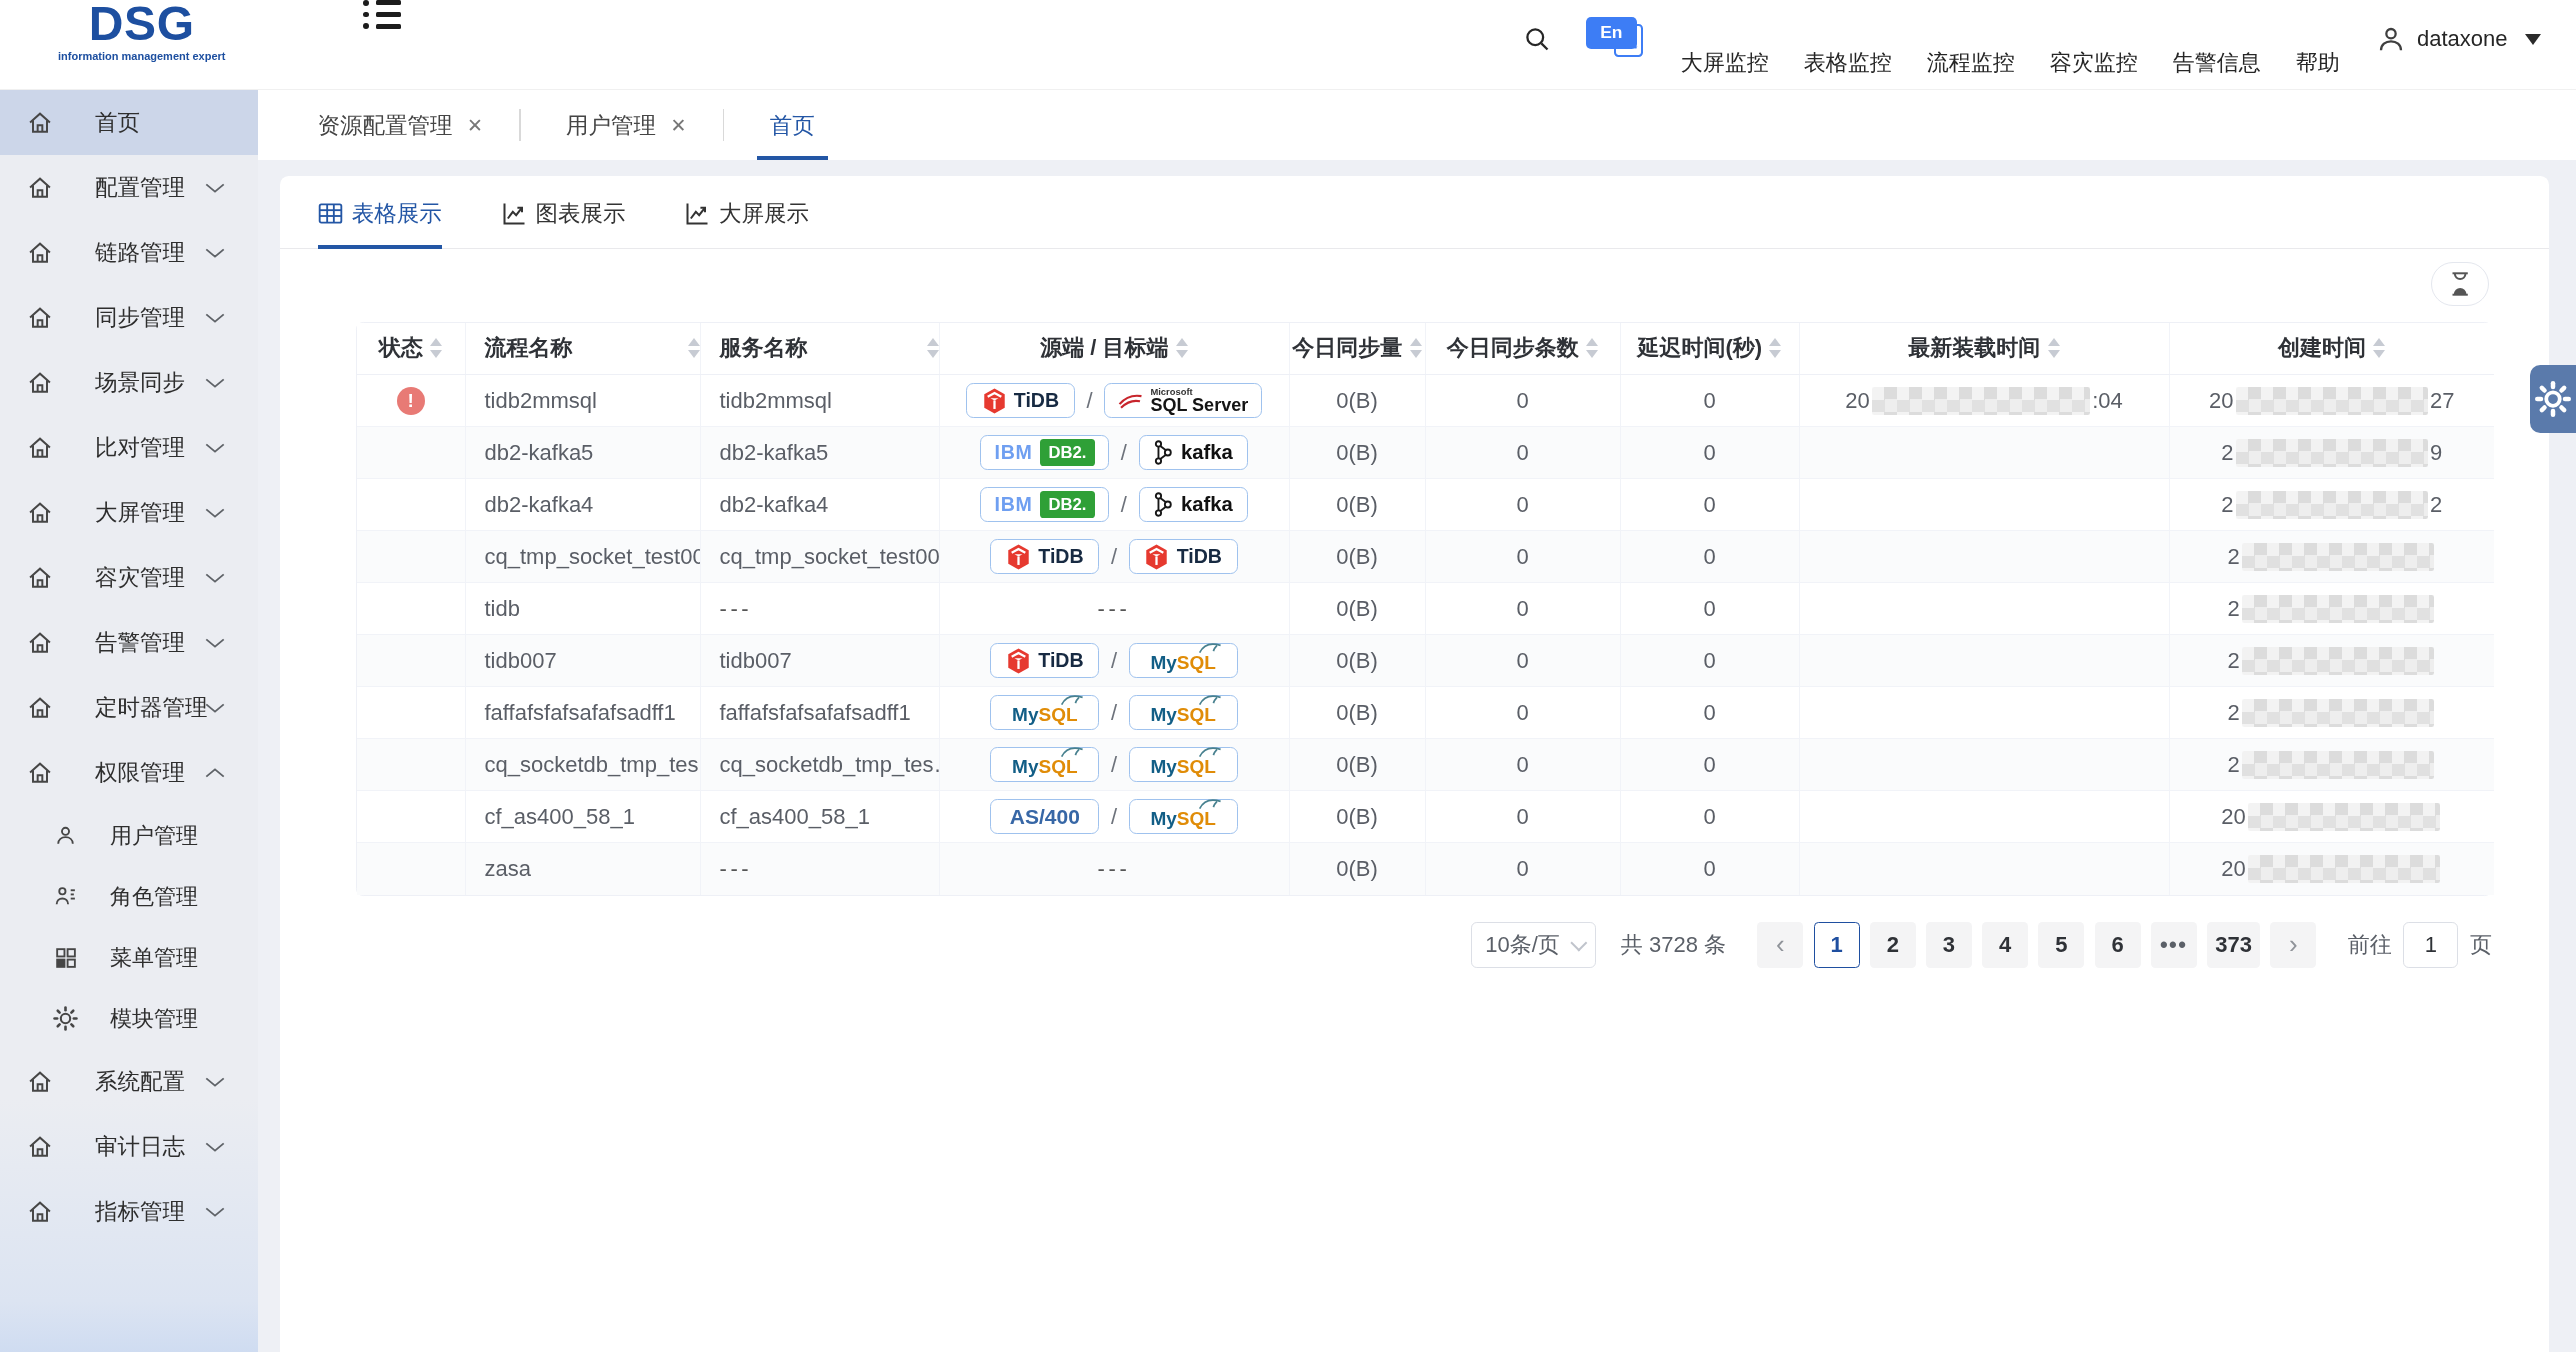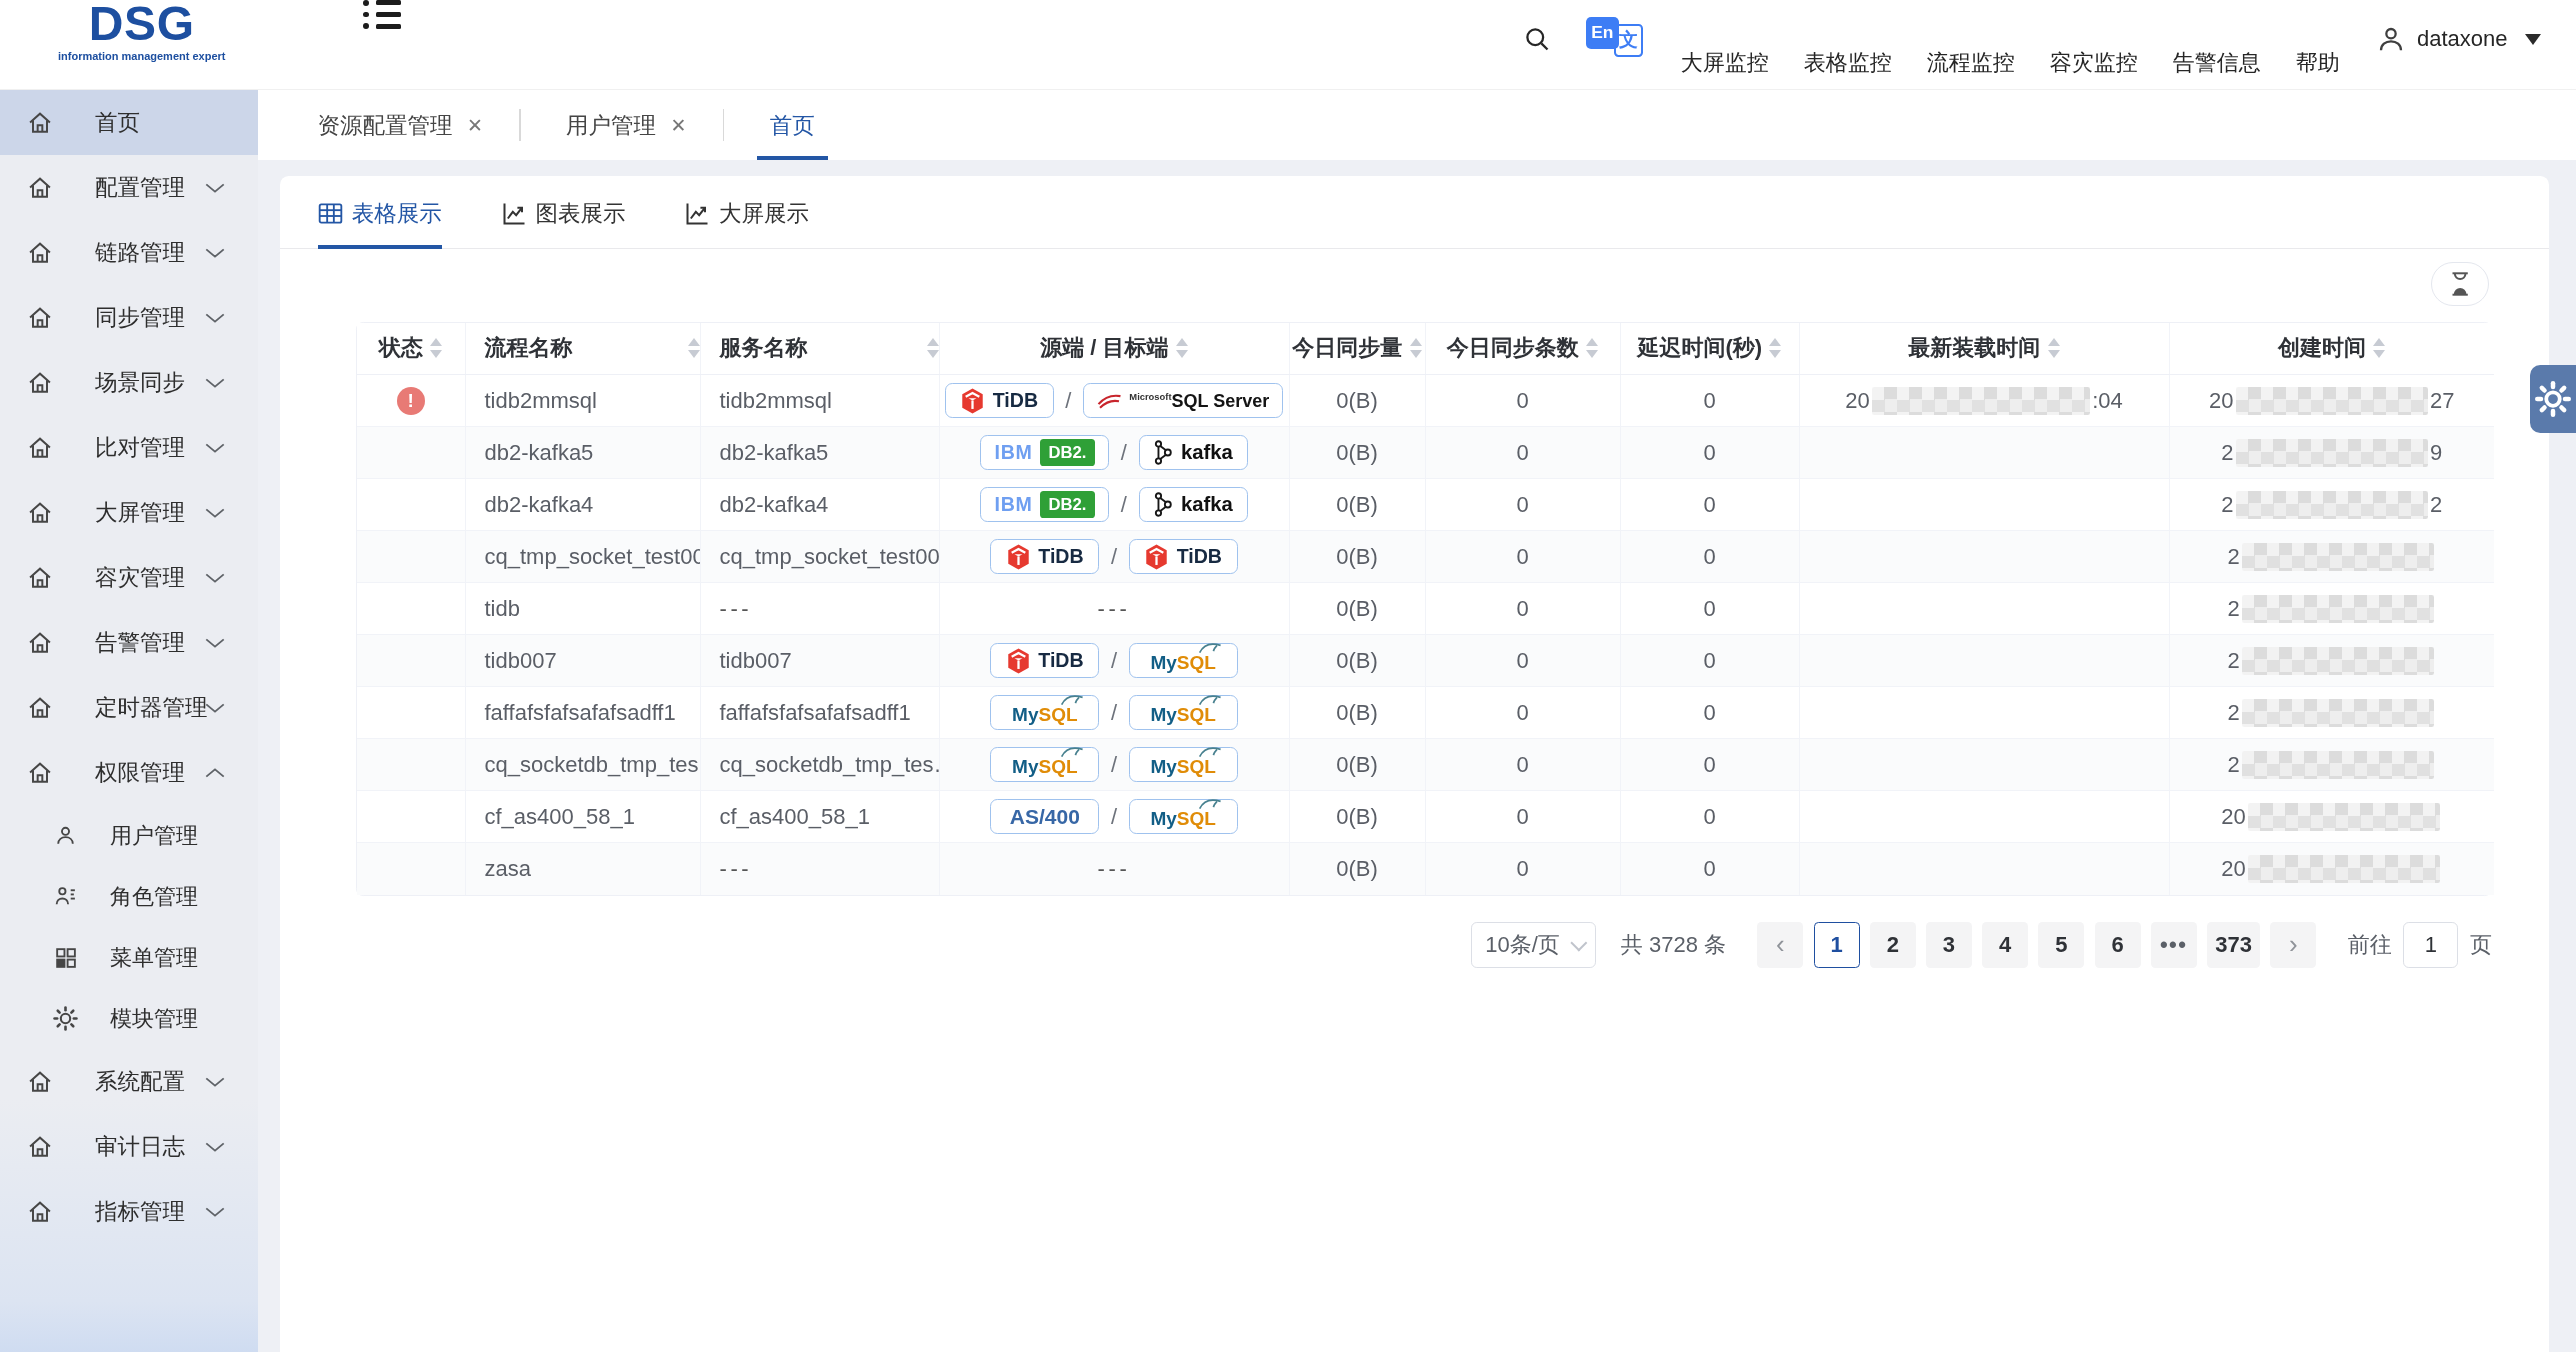--- a/index.html
+++ b/index.html
@@ -17,21 +17,21 @@
   .h-dot { width:5.8px; height:5.8px; border-radius:50%; background:#1c1c1c; }
   .h-bar { width:25px; height:5.1px; border-radius:1.5px; background:#1c1c1c; }
 
   .topnav { margin-left:auto; display:flex; align-items:center; gap:35px; margin-right:35px; }
   .topnav-item { font-size:22px; color:#262626; cursor:pointer; white-space:nowrap; }
   .search-btn { display:flex; align-items:center; cursor:pointer; }
   .lang-btn { position:relative; width:60px; height:45px; cursor:pointer; }
   .lang-back { position:absolute; right:2.9px; top:7.3px; width:29px; height:33px; background:#fff;
     border:2.2px solid #3d7df5; border-radius:4.4px; color:#3d7df5; font-size:19px; font-weight:700;
     display:flex; align-items:center; justify-content:center;}
-  .lang-front { position:absolute; left:0; top:0; width:33px; height:32px; background:#3d7df5;
+  .lang-front { position:absolute; left:0; top:0; width:51px; height:32px; background:#3d7df5;
     border-radius:5.1px; color:#fff; font-size:17.4px; font-weight:700;
     display:flex; align-items:center; justify-content:center; z-index:1;}
   .user-box { display:flex; align-items:center; gap:10.2px; cursor:pointer; }
   .username { font-size:22px; color:#262626; }
   .caret-down { width:0; height:0; border-left:8.7px solid transparent; border-right:8.7px solid transparent;
     border-top:11px solid #2b2b2b; margin-left:7.3px; }
 
   
   .sidebar { position:absolute; left:0; top:90px; bottom:0; width:258px;
     background:linear-gradient(180deg,#ebedf2 0%,#ebedf2 80%,#dce4f2 96%,#cfdcf1 100%); z-index:20;}
@@ -90,21 +90,21 @@
   .cell-center { text-align:center; }
   .status-dot { display:inline-flex; width:28px; height:28px; border-radius:50%; background:#e87a75;
     color:#fff; font-size:19px; font-weight:800; align-items:center; justify-content:center; }
   .endpoints { display:flex; align-items:center; justify-content:center; gap:11.6px; }
   .sep { color:#6d727b; }
   .badge { display:inline-flex; align-items:center; justify-content:center; gap:7.3px; height:35px;
     min-width:109px; padding:0 13px; background:#fff; border:1.5px solid #9fc2ee; border-radius:7.3px; }
   .dash { color:#555; letter-spacing:3.6px; }
 
   .lg-tidb-txt { font-size:19.6px; font-weight:800; color:#172a42; }
-  .lg-ms { display:flex; line-height:1; align-items:flex-start;}
+  .lg-ms { display:flex; flex-direction:column; line-height:1; align-items:flex-start;}
   .lg-ms-top { font-size:9.4px; font-weight:700; color:#333; }
   .lg-ms-bot { font-size:18px; font-weight:800; color:#141414; }
   .lg-ibm { font-size:19.6px; font-weight:900; color:#6f9ff1; letter-spacing:0.7px;}
   .lg-db2 { background:#2fa037; color:#fff; font-size:16.7px; font-weight:800; padding:3.6px 8.7px; border-radius:3.6px; }
   .lg-kafka-txt { font-size:20.3px; font-weight:800; color:#111; }
   .lg-mysql { position:relative; display:inline-flex; padding-top:5.8px;}
   .lg-my { font-size:19px; font-weight:800; color:#125e86; }
   .lg-sql { font-size:19px; font-weight:800; color:#e08c07; }
   .lg-as400 { font-size:21px; font-weight:700; color:#3767a6; }
 

